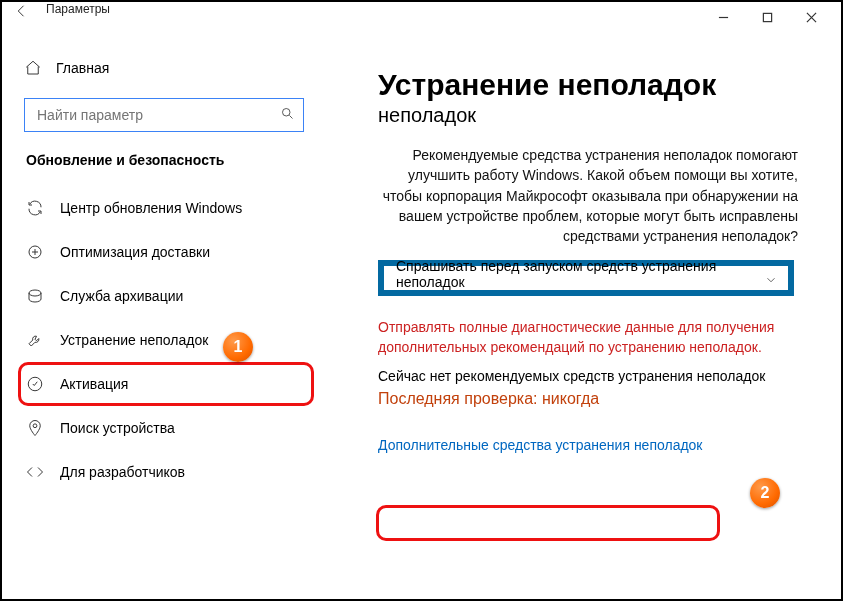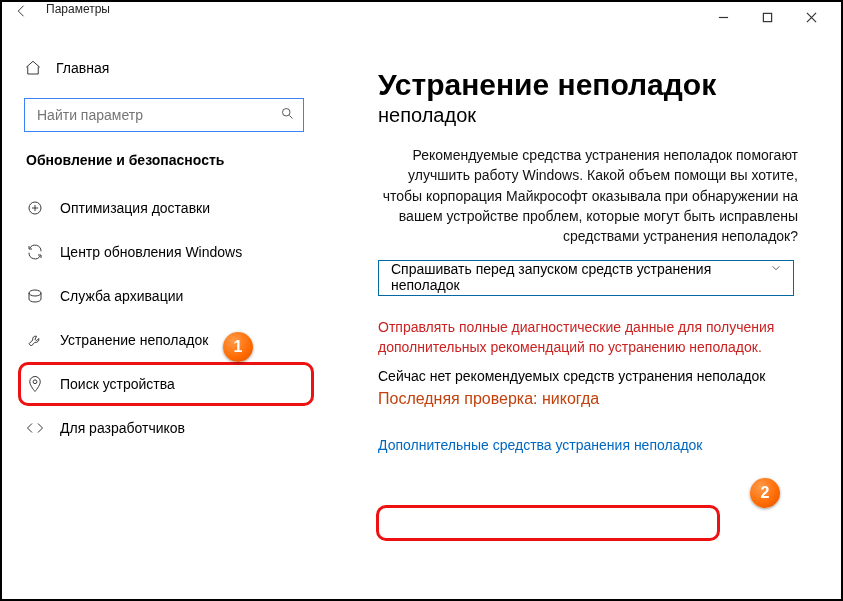--- a/index.html
+++ b/index.html
@@ -72,22 +72,22 @@
     color: #fff; font-weight: 700; font-size: 16px;
     display: flex; align-items: center; justify-content: center;
     box-shadow: 0 1px 3px rgba(0,0,0,.4);
     pointer-events: none;
   }
 
   h1 { font-weight: 600; font-size: 30px; margin: 18px 0 0 0; }
   .subhead { font-size: 20px; font-weight: 400; margin: 2px 0 18px 0; }
   .desc { font-size: 14px; line-height: 1.45; margin: 0 0 14px 0; color: #111; max-width: 420px; text-align: right; }
   .dropdown {
-    border: 1px solid #0369a1; height: 36px; width: 416px;
-    display: flex; align-items: flex-start; padding: 0 10px 0 12px;
+    border: 6px solid #0369a1; height: 36px; width: 416px;
+    display: flex; align-items: flex-end; padding: 0 10px 0 12px;
     font-size: 14px; justify-content: space-between;
     margin-bottom: 22px;
   }
   .diag-link { color: #c22; font-size: 14px; line-height: 1.4; max-width: 420px; margin-bottom: 10px; cursor: pointer; }
   .plain { font-size: 14px; margin-bottom: 6px; }
   .small { font-size: 16px; color: #c2410c; margin-bottom: 28px; }
   .link { color: #0067c0; font-size: 14px; cursor: pointer; margin-bottom: 34px; display: inline-block; }
 
   .link-box-wrapper { position: relative; display: inline-block; }
 
@@ -142,57 +142,66 @@
             <path d="M15 15l5 5"></path>
           </svg>
       </span>
     </div>
 
     <div class="section-title">Обновление и безопасность</div>
 
     <div class="nav-item">
       <span class="icon">
         <svg viewBox="0 0 24 24">
+            <path d="M20 11A8 8 0 0 0 5 7M4 13a8 8 0 0 0 15 4"></path>
+            <path d="M4 4v4h4M20 20v-4h-4"></path>
+          </svg>
+      </span>
+      <span>Центр обновления Windows</span>
+    </div>
+
+    <div class="nav-item">
+      <span class="icon">
+        <svg viewBox="0 0 24 24">
             <circle cx="12" cy="12" r="8"></circle>
             <path d="M8 12h8M12 8v8"></path>
           </svg>
       </span>
       <span>Оптимизация доставки</span>
     </div>
 
     <div class="nav-item">
       <span class="icon">
         <svg viewBox="0 0 24 24">
-            <path d="M20 11A8 8 0 0 0 5 7M4 13a8 8 0 0 0 15 4"></path>
-            <path d="M4 4v4h4M20 20v-4h-4"></path>
-          </svg>
-      </span>
-      <span>Центр обновления Windows</span>
-    </div>
-
-    <div class="nav-item">
-      <span class="icon">
-        <svg viewBox="0 0 24 24">
             <path d="M4 8a8 4 0 0 1 16 0v8a8 4 0 0 1-16 0z"></path>
             <path d="M4 8a8 4 0 0 0 16 0"></path>
           </svg>
       </span>
       <span>Служба архивации</span>
     </div>
 
     <div class="nav-item" style="position:relative">
       <span class="icon">
         <svg viewBox="0 0 24 24">
             <path d="M14 7a4 4 0 0 0-5 5l-5 5 3 3 5-5a4 4 0 0 0 5-5l-3 3-2-2z"></path>
           </svg>
       </span>
       <span>Устранение неполадок</span>
     </div>
 
 
+    <div class="nav-item">
+      <span class="icon">
+        <svg viewBox="0 0 24 24">
+            <circle cx="12" cy="12" r="9"></circle>
+            <path d="M9 12l2 2 4-5"></path>
+          </svg>
+      </span>
+      <span>Активация</span>
+    </div>
 
     <div class="nav-item">
       <span class="icon">
         <svg viewBox="0 0 24 24">
             <path d="M12 2a7 7 0 0 1 7 7c0 5-7 13-7 13S5 14 5 9a7 7 0 0 1 7-7z"></path>
             <circle cx="12" cy="9" r="2.5"></circle>
           </svg>
       </span>
       <span>Поиск устройства</span>
     </div>

